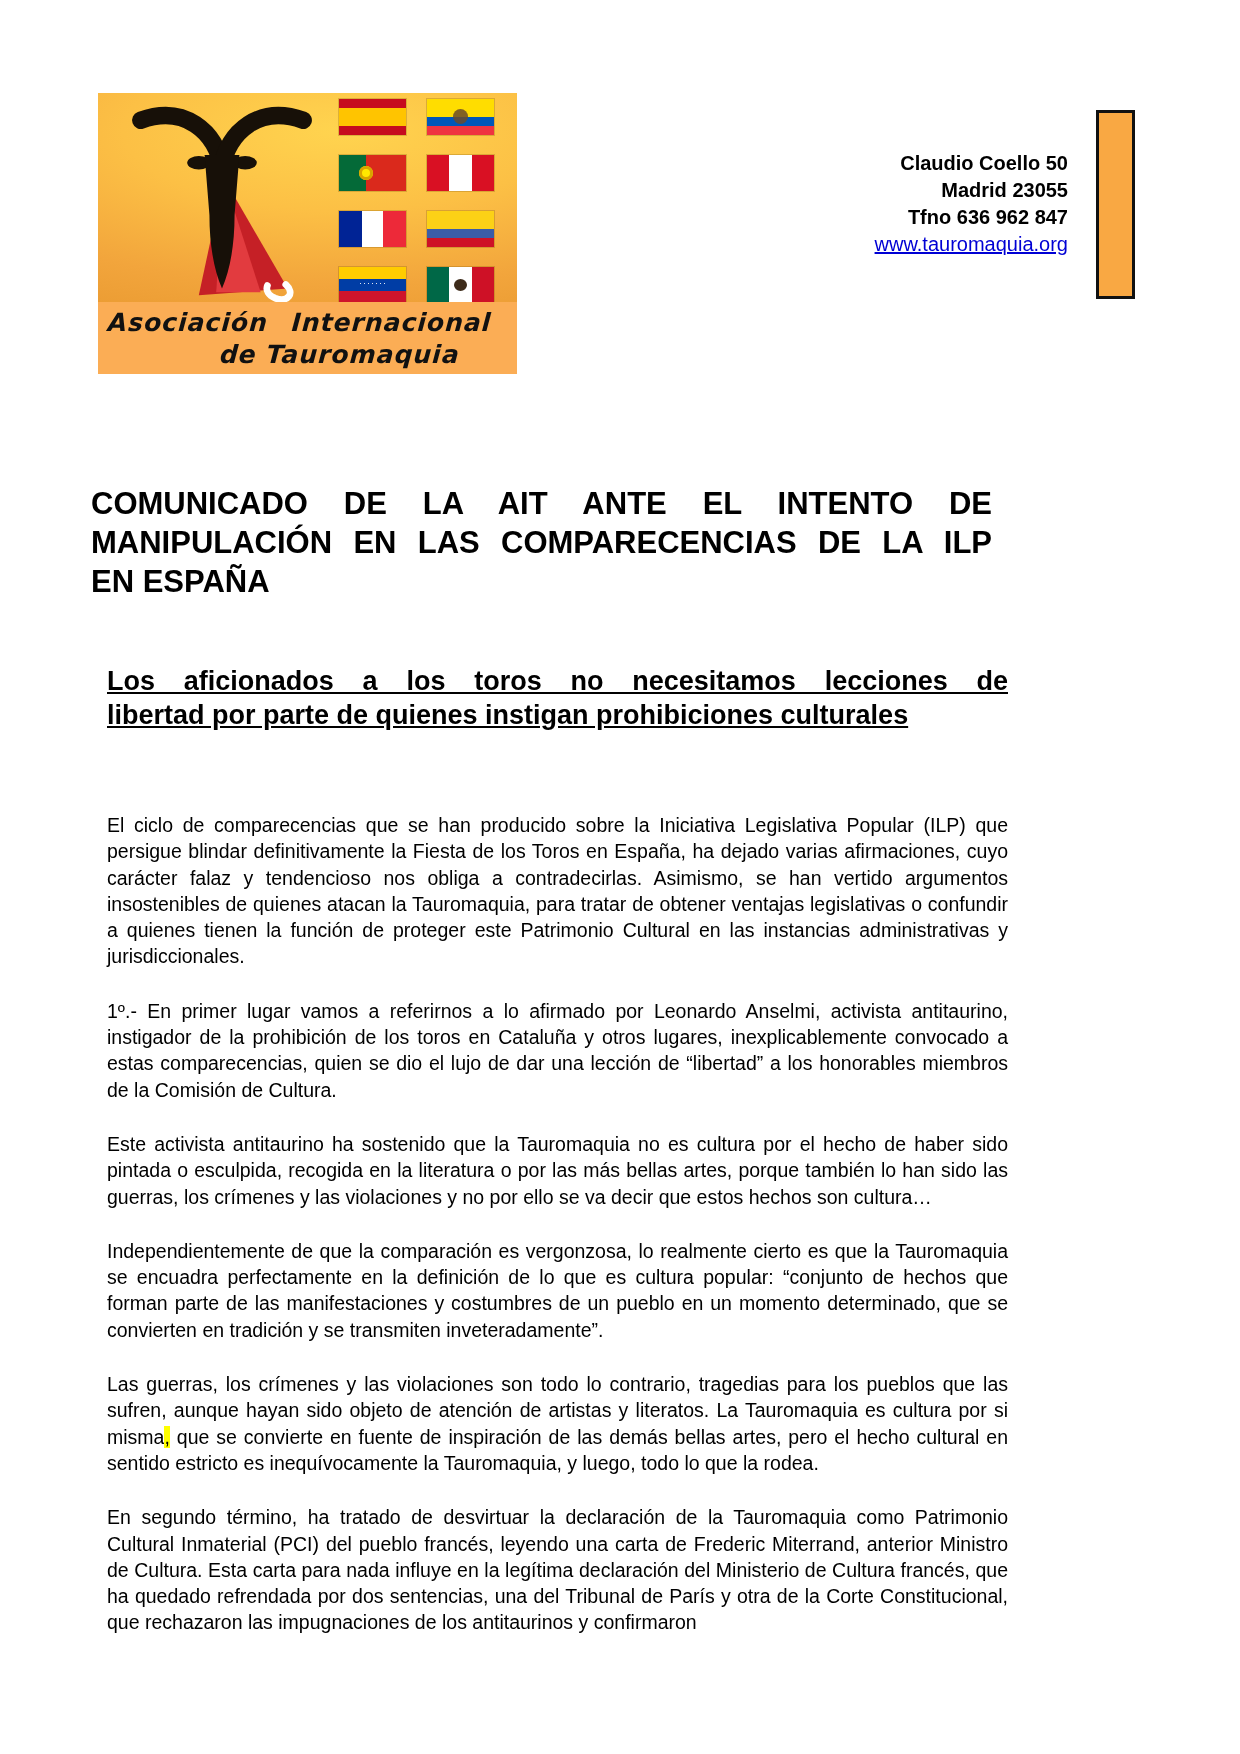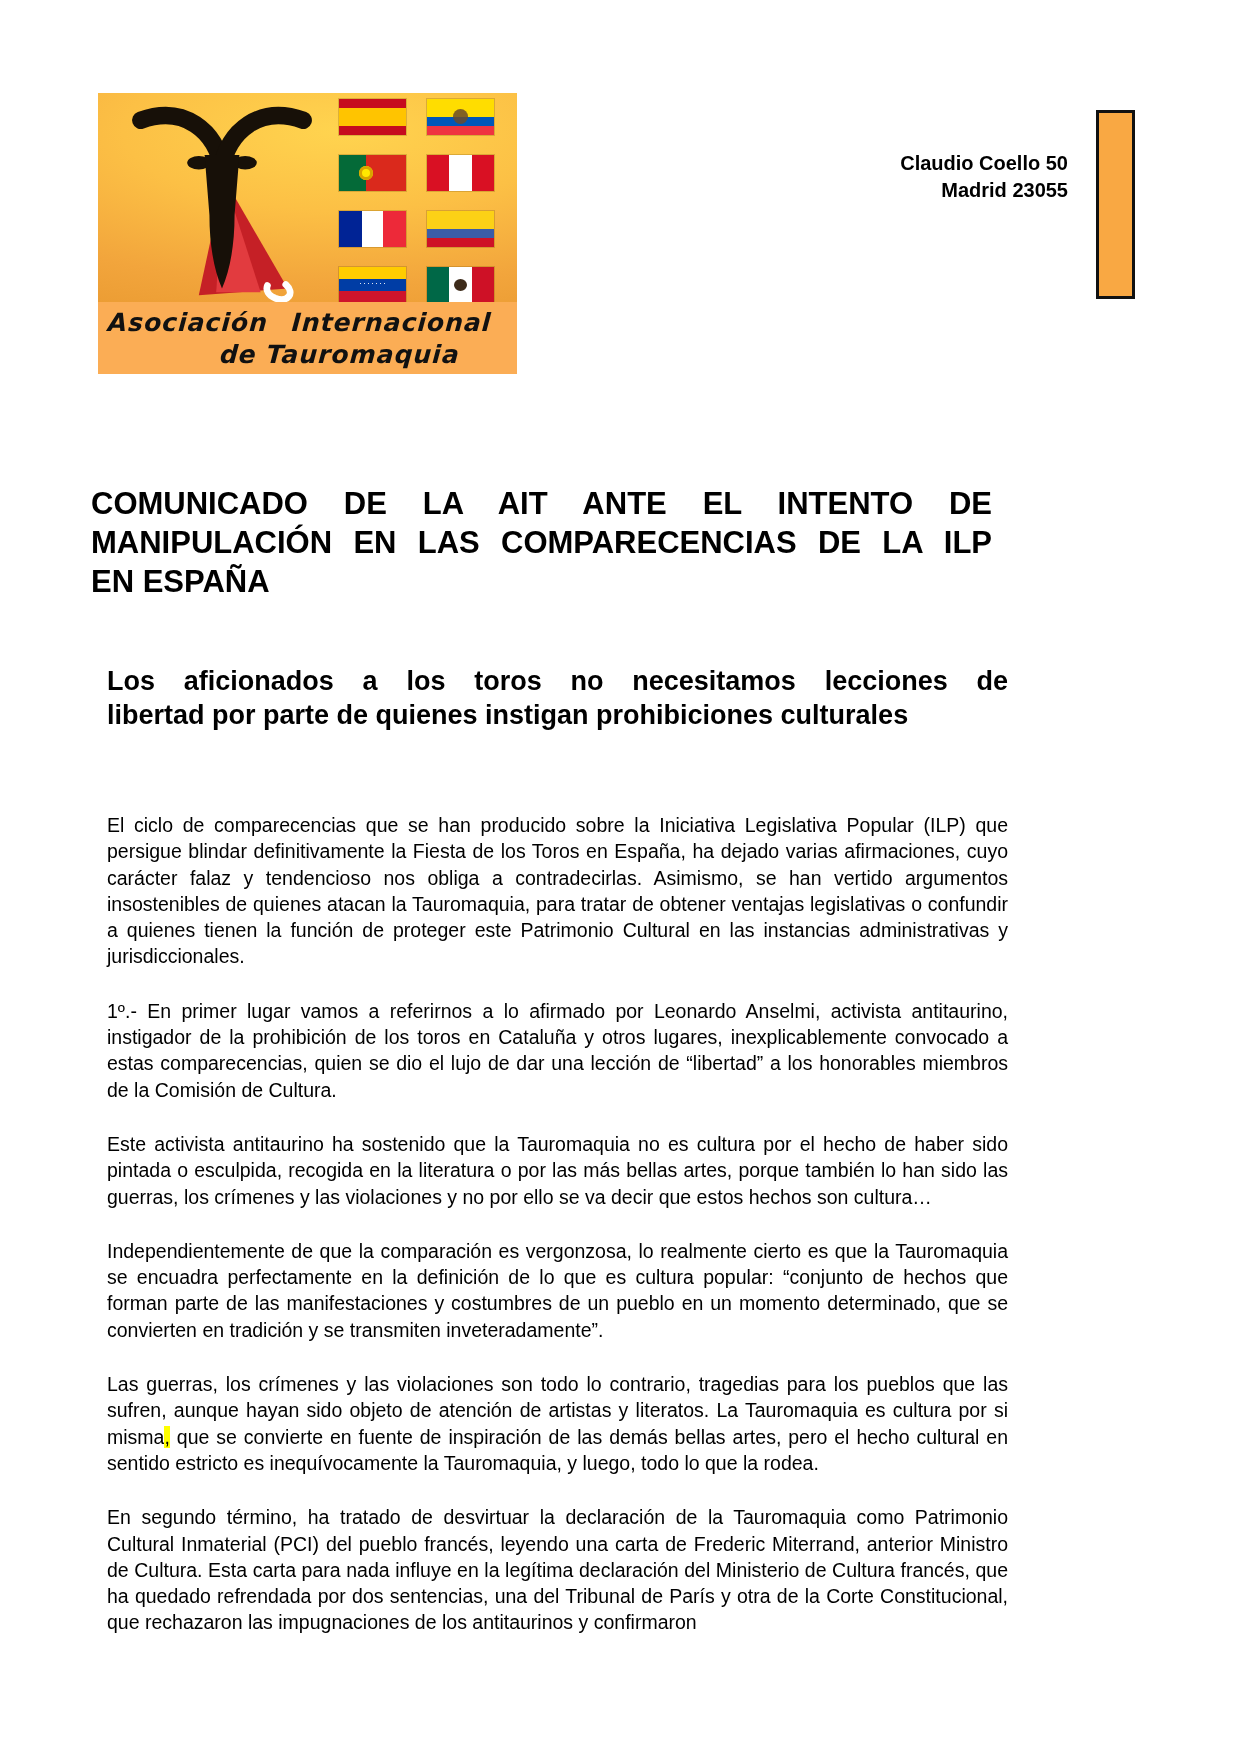--- a/index.html
+++ b/index.html
@@ -62,21 +62,21 @@
     background:#f9a843; border:3px solid #111;
   }
 
   
   .title-block {
     position:absolute; left:91px; top:484px; width:901px;
     font-weight:bold; font-size:31px; line-height:39px; color:#000;
   }
   .subtitle-block {
     position:absolute; left:107px; top:664px; width:901px;
-    font-weight:bold; font-size:27px; line-height:34px; color:#000;
+    font-weight:bold; font-size:27px; line-height:34px; color:#000;text-decoration:underline;
   }
   .jline { text-align:justify; text-align-last:justify; }
   .lline { text-align:left; }
 
   
   .content {
     position:absolute; left:107px; top:800px; width:901px;
     font-size:19.5px; line-height:26.3px; text-align:justify;margin-top:12px;
   }
   .content p { margin:0 0 28px 0; }
@@ -117,20 +117,22 @@
     </div>
     <div class="logo-band">
       <div class="org-line l1">Asociación  Internacional</div>
       <div class="org-line l2">de Tauromaquia</div>
     </div>
   </div>
 
   <div class="contact">
     <div>Claudio Coello 50</div>
     <div>Madrid 23055</div>
+    <div>Tfno 636 962 847</div>
+    <div><a href="#">www.tauromaquia.org</a></div>
   </div>
 
   <div class="orange-bar"></div>
 
   <div class="title-block">
     <div class="jline">COMUNICADO DE LA AIT ANTE EL INTENTO DE</div>
     <div class="jline">MANIPULACIÓN EN LAS COMPARECENCIAS DE LA ILP</div>
     <div class="lline">EN ESPAÑA</div>
   </div>
 

